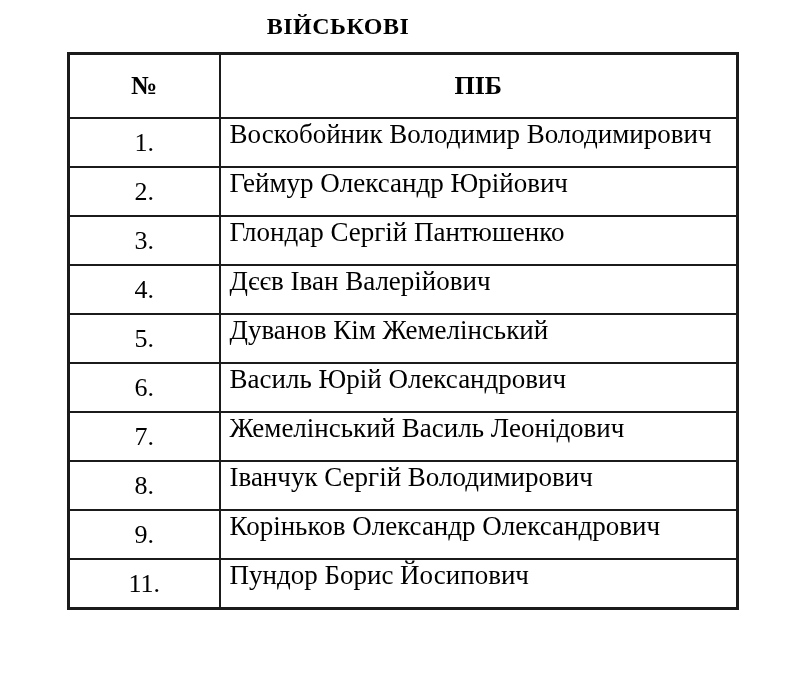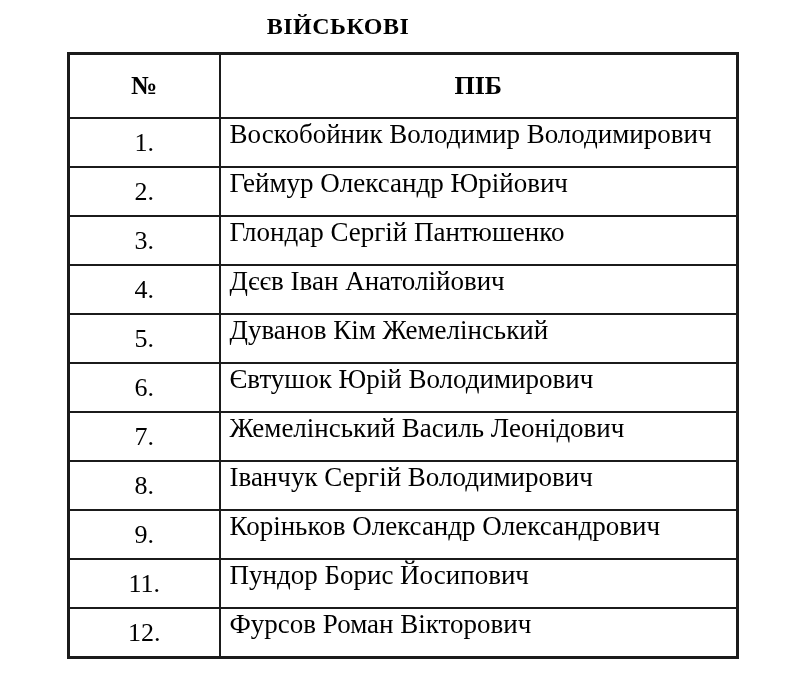--- a/index.html
+++ b/index.html
@@ -95,46 +95,42 @@
         <tr>
       <td class="cell-num">2.</td>
       <td class="cell-name">Геймур Олександр Юрійович</td>
     </tr>
         <tr>
       <td class="cell-num">3.</td>
       <td class="cell-name">Глондар Сергій Пантюшенко</td>
     </tr>
         <tr>
       <td class="cell-num">4.</td>
-      <td class="cell-name">Дєєв Іван Анатолійович</td>
+      <td class="cell-name">Дєєв Іван Валерійович</td>
     </tr>
         <tr>
       <td class="cell-num">5.</td>
       <td class="cell-name">Дуванов Кім Жемелінський</td>
     </tr>
         <tr>
       <td class="cell-num">6.</td>
-      <td class="cell-name">Євтушок Юрій Володимирович</td>
+      <td class="cell-name">Василь Юрій Олександрович</td>
     </tr>
         <tr>
       <td class="cell-num">7.</td>
       <td class="cell-name">Жемелінський Василь Леонідович</td>
     </tr>
         <tr>
       <td class="cell-num">8.</td>
       <td class="cell-name">Іванчук Сергій Володимирович</td>
     </tr>
         <tr>
       <td class="cell-num">9.</td>
       <td class="cell-name">Коріньков Олександр Олександрович</td>
     </tr>
         <tr>
       <td class="cell-num">11.</td>
       <td class="cell-name">Пундор Борис Йосипович</td>
     </tr>
-        <tr>
-      <td class="cell-num">12.</td>
-      <td class="cell-name">Фурсов Роман Вікторович</td>
-    </tr>
       </tbody>
   </table>
 
 </div>
 
 </body></html>

